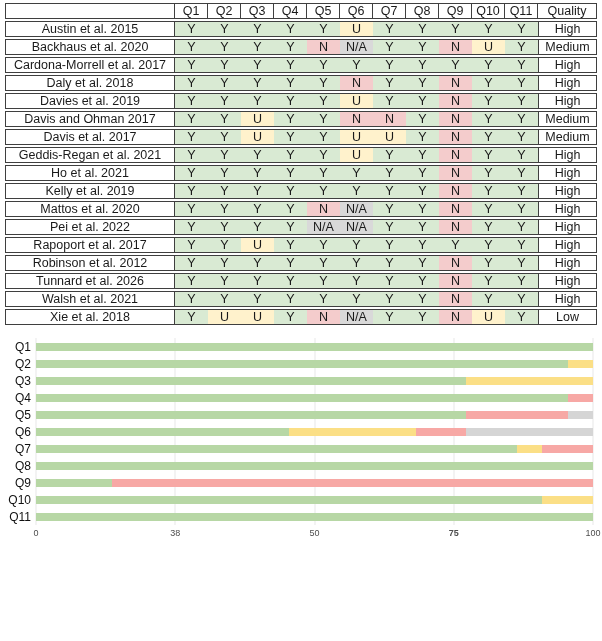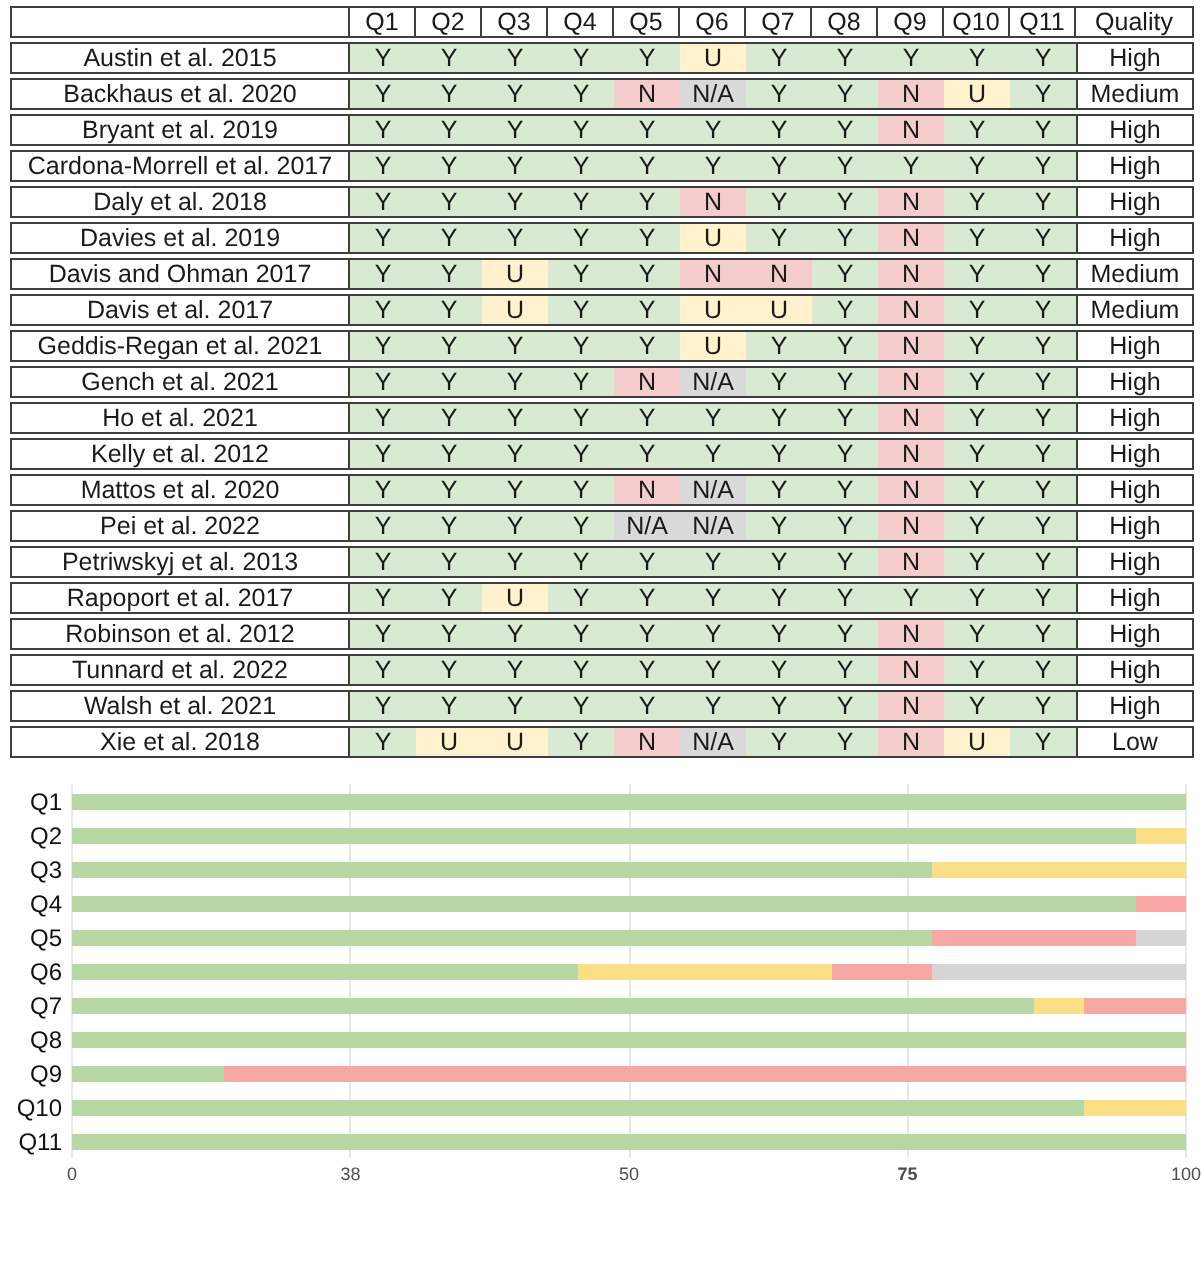--- a/index.html
+++ b/index.html
@@ -93,35 +93,20 @@
           <td class="ans" style="background: rgb(244, 204, 204);">N</td>
           <td class="ans" style="background: rgb(217, 217, 217);">N/A</td>
           <td class="ans" style="background: rgb(217, 234, 211);">Y</td>
           <td class="ans" style="background: rgb(217, 234, 211);">Y</td>
           <td class="ans" style="background: rgb(244, 204, 204);">N</td>
           <td class="ans" style="background: rgb(255, 242, 204);">U</td>
           <td class="ans" style="background: rgb(217, 234, 211);">Y</td>
           <td class="quality">Medium</td>
         </tr>
         <tr>
-          <td class="study">Bryant et al. 2019</td>
-          <td class="ans" style="background: rgb(217, 234, 211);">Y</td>
-          <td class="ans" style="background: rgb(217, 234, 211);">Y</td>
-          <td class="ans" style="background: rgb(217, 234, 211);">Y</td>
-          <td class="ans" style="background: rgb(217, 234, 211);">Y</td>
-          <td class="ans" style="background: rgb(217, 234, 211);">Y</td>
-          <td class="ans" style="background: rgb(217, 234, 211);">Y</td>
-          <td class="ans" style="background: rgb(217, 234, 211);">Y</td>
-          <td class="ans" style="background: rgb(217, 234, 211);">Y</td>
-          <td class="ans" style="background: rgb(244, 204, 204);">N</td>
-          <td class="ans" style="background: rgb(217, 234, 211);">Y</td>
-          <td class="ans" style="background: rgb(217, 234, 211);">Y</td>
-          <td class="quality">High</td>
-        </tr>
-        <tr>
           <td class="study">Cardona-Morrell et al. 2017</td>
           <td class="ans" style="background: rgb(217, 234, 211);">Y</td>
           <td class="ans" style="background: rgb(217, 234, 211);">Y</td>
           <td class="ans" style="background: rgb(217, 234, 211);">Y</td>
           <td class="ans" style="background: rgb(217, 234, 211);">Y</td>
           <td class="ans" style="background: rgb(217, 234, 211);">Y</td>
           <td class="ans" style="background: rgb(217, 234, 211);">Y</td>
           <td class="ans" style="background: rgb(217, 234, 211);">Y</td>
           <td class="ans" style="background: rgb(217, 234, 211);">Y</td>
           <td class="ans" style="background: rgb(217, 234, 211);">Y</td>
@@ -198,51 +183,36 @@
           <td class="ans" style="background: rgb(217, 234, 211);">Y</td>
           <td class="ans" style="background: rgb(255, 242, 204);">U</td>
           <td class="ans" style="background: rgb(217, 234, 211);">Y</td>
           <td class="ans" style="background: rgb(217, 234, 211);">Y</td>
           <td class="ans" style="background: rgb(244, 204, 204);">N</td>
           <td class="ans" style="background: rgb(217, 234, 211);">Y</td>
           <td class="ans" style="background: rgb(217, 234, 211);">Y</td>
           <td class="quality">High</td>
         </tr>
         <tr>
-          <td class="study">Gench et al. 2021</td>
-          <td class="ans" style="background: rgb(217, 234, 211);">Y</td>
-          <td class="ans" style="background: rgb(217, 234, 211);">Y</td>
-          <td class="ans" style="background: rgb(217, 234, 211);">Y</td>
-          <td class="ans" style="background: rgb(217, 234, 211);">Y</td>
-          <td class="ans" style="background: rgb(244, 204, 204);">N</td>
-          <td class="ans" style="background: rgb(217, 217, 217);">N/A</td>
-          <td class="ans" style="background: rgb(217, 234, 211);">Y</td>
-          <td class="ans" style="background: rgb(217, 234, 211);">Y</td>
-          <td class="ans" style="background: rgb(244, 204, 204);">N</td>
-          <td class="ans" style="background: rgb(217, 234, 211);">Y</td>
-          <td class="ans" style="background: rgb(217, 234, 211);">Y</td>
-          <td class="quality">High</td>
-        </tr>
-        <tr>
           <td class="study">Ho et al. 2021</td>
           <td class="ans" style="background: rgb(217, 234, 211);">Y</td>
           <td class="ans" style="background: rgb(217, 234, 211);">Y</td>
           <td class="ans" style="background: rgb(217, 234, 211);">Y</td>
           <td class="ans" style="background: rgb(217, 234, 211);">Y</td>
           <td class="ans" style="background: rgb(217, 234, 211);">Y</td>
           <td class="ans" style="background: rgb(217, 234, 211);">Y</td>
           <td class="ans" style="background: rgb(217, 234, 211);">Y</td>
           <td class="ans" style="background: rgb(217, 234, 211);">Y</td>
           <td class="ans" style="background: rgb(244, 204, 204);">N</td>
           <td class="ans" style="background: rgb(217, 234, 211);">Y</td>
           <td class="ans" style="background: rgb(217, 234, 211);">Y</td>
           <td class="quality">High</td>
         </tr>
         <tr>
-          <td class="study">Kelly et al. 2012</td>
+          <td class="study">Kelly et al. 2019</td>
           <td class="ans" style="background: rgb(217, 234, 211);">Y</td>
           <td class="ans" style="background: rgb(217, 234, 211);">Y</td>
           <td class="ans" style="background: rgb(217, 234, 211);">Y</td>
           <td class="ans" style="background: rgb(217, 234, 211);">Y</td>
           <td class="ans" style="background: rgb(217, 234, 211);">Y</td>
           <td class="ans" style="background: rgb(217, 234, 211);">Y</td>
           <td class="ans" style="background: rgb(217, 234, 211);">Y</td>
           <td class="ans" style="background: rgb(217, 234, 211);">Y</td>
           <td class="ans" style="background: rgb(244, 204, 204);">N</td>
           <td class="ans" style="background: rgb(217, 234, 211);">Y</td>
@@ -273,35 +243,20 @@
           <td class="ans" style="background: rgb(217, 217, 217);">N/A</td>
           <td class="ans" style="background: rgb(217, 217, 217);">N/A</td>
           <td class="ans" style="background: rgb(217, 234, 211);">Y</td>
           <td class="ans" style="background: rgb(217, 234, 211);">Y</td>
           <td class="ans" style="background: rgb(244, 204, 204);">N</td>
           <td class="ans" style="background: rgb(217, 234, 211);">Y</td>
           <td class="ans" style="background: rgb(217, 234, 211);">Y</td>
           <td class="quality">High</td>
         </tr>
         <tr>
-          <td class="study">Petriwskyj et al. 2013</td>
-          <td class="ans" style="background: rgb(217, 234, 211);">Y</td>
-          <td class="ans" style="background: rgb(217, 234, 211);">Y</td>
-          <td class="ans" style="background: rgb(217, 234, 211);">Y</td>
-          <td class="ans" style="background: rgb(217, 234, 211);">Y</td>
-          <td class="ans" style="background: rgb(217, 234, 211);">Y</td>
-          <td class="ans" style="background: rgb(217, 234, 211);">Y</td>
-          <td class="ans" style="background: rgb(217, 234, 211);">Y</td>
-          <td class="ans" style="background: rgb(217, 234, 211);">Y</td>
-          <td class="ans" style="background: rgb(244, 204, 204);">N</td>
-          <td class="ans" style="background: rgb(217, 234, 211);">Y</td>
-          <td class="ans" style="background: rgb(217, 234, 211);">Y</td>
-          <td class="quality">High</td>
-        </tr>
-        <tr>
           <td class="study">Rapoport et al. 2017</td>
           <td class="ans" style="background: rgb(217, 234, 211);">Y</td>
           <td class="ans" style="background: rgb(217, 234, 211);">Y</td>
           <td class="ans" style="background: rgb(255, 242, 204);">U</td>
           <td class="ans" style="background: rgb(217, 234, 211);">Y</td>
           <td class="ans" style="background: rgb(217, 234, 211);">Y</td>
           <td class="ans" style="background: rgb(217, 234, 211);">Y</td>
           <td class="ans" style="background: rgb(217, 234, 211);">Y</td>
           <td class="ans" style="background: rgb(217, 234, 211);">Y</td>
           <td class="ans" style="background: rgb(217, 234, 211);">Y</td>
@@ -318,21 +273,21 @@
           <td class="ans" style="background: rgb(217, 234, 211);">Y</td>
           <td class="ans" style="background: rgb(217, 234, 211);">Y</td>
           <td class="ans" style="background: rgb(217, 234, 211);">Y</td>
           <td class="ans" style="background: rgb(217, 234, 211);">Y</td>
           <td class="ans" style="background: rgb(244, 204, 204);">N</td>
           <td class="ans" style="background: rgb(217, 234, 211);">Y</td>
           <td class="ans" style="background: rgb(217, 234, 211);">Y</td>
           <td class="quality">High</td>
         </tr>
         <tr>
-          <td class="study">Tunnard et al. 2022</td>
+          <td class="study">Tunnard et al. 2026</td>
           <td class="ans" style="background: rgb(217, 234, 211);">Y</td>
           <td class="ans" style="background: rgb(217, 234, 211);">Y</td>
           <td class="ans" style="background: rgb(217, 234, 211);">Y</td>
           <td class="ans" style="background: rgb(217, 234, 211);">Y</td>
           <td class="ans" style="background: rgb(217, 234, 211);">Y</td>
           <td class="ans" style="background: rgb(217, 234, 211);">Y</td>
           <td class="ans" style="background: rgb(217, 234, 211);">Y</td>
           <td class="ans" style="background: rgb(217, 234, 211);">Y</td>
           <td class="ans" style="background: rgb(244, 204, 204);">N</td>
           <td class="ans" style="background: rgb(217, 234, 211);">Y</td>

